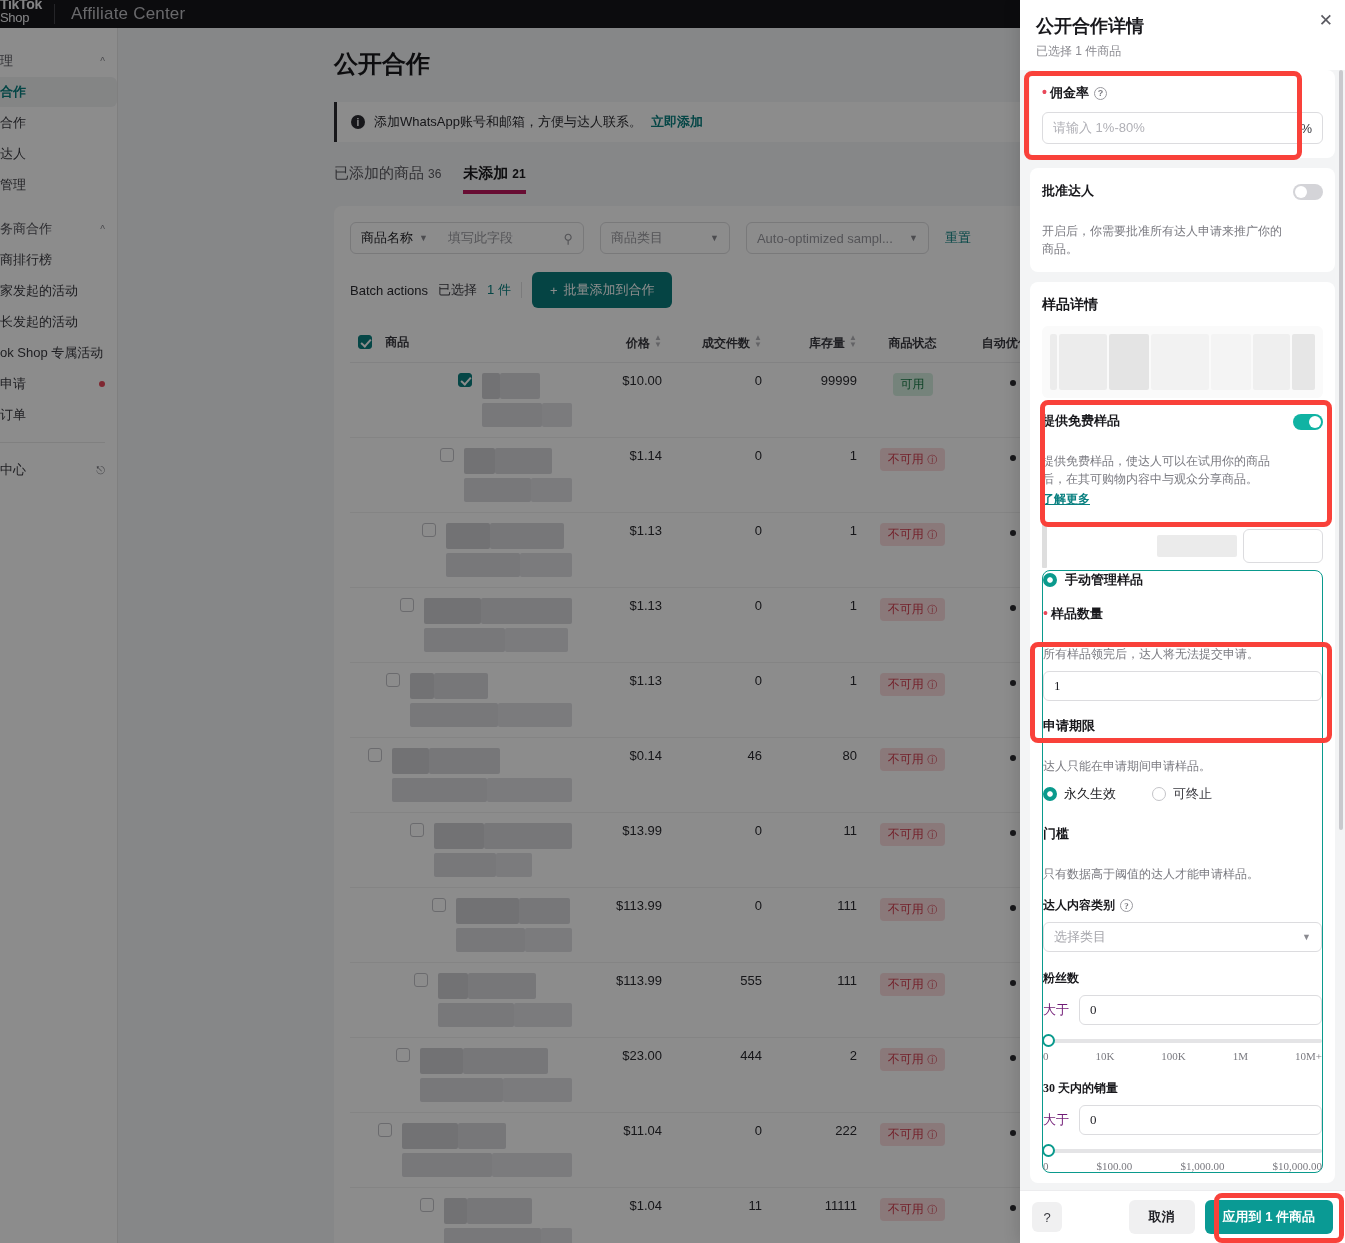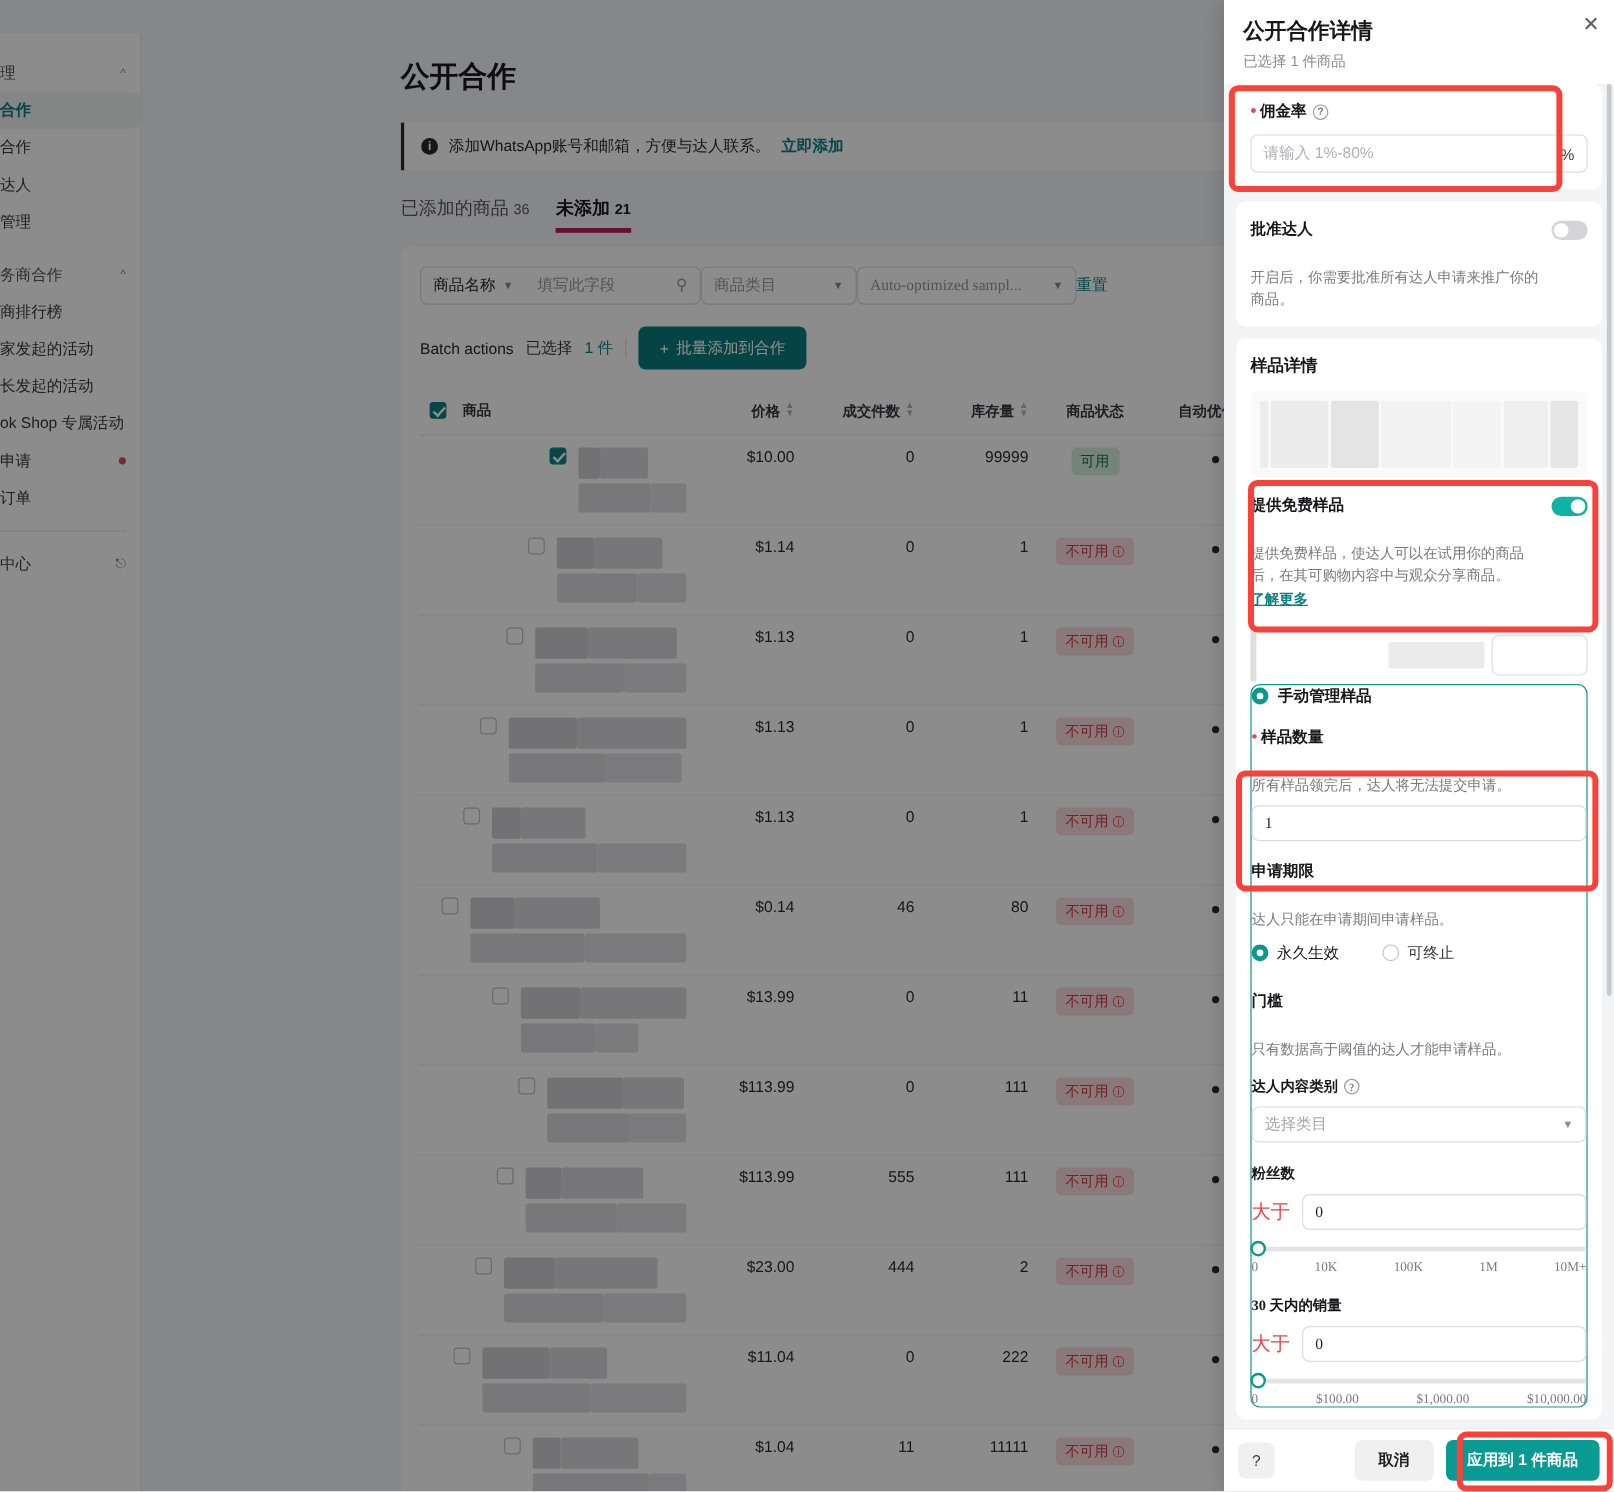--- a/index.html
+++ b/index.html
@@ -87,21 +87,21 @@
 
   .tabs { display: flex; gap: 22px; margin: 22px 0 0 216px; font-size: 15px; }
   .tab { display: flex; align-items: baseline; gap: 4px; color: #5a5a61; padding-bottom: 7px; }
   .tab .cnt { font-size: 12px; }
   .tab.active { color: #18181c; font-weight: 700; border-bottom: 4px solid #be185d; }
 
   .panel {
     margin: 12px 34px 0 216px; background: #fff; border-radius: 8px;
     padding: 16px 16px 0 16px; min-height: 1000px;
   }
-  .filters { display: flex; align-items: center; gap: 0; font-family: Liberation Serif, serif; }
+  .filters { display: flex; align-items: center; gap: 16px; }
   .fl-combo {
     display: flex; align-items: center; border: 1px solid #dcdcdf;
     border-radius: 6px; height: 32px; font-size: 13px; color: #1f1f24;
     background: #fff; overflow: hidden;
   }
   .fl-combo .seg { padding: 0 10px; display: flex; align-items: center; gap: 6px; white-space: nowrap; }
   .fl-combo .ph { color: #9a9aa0; }
   .cv { font-size: 9px; color: #8a8a90; }
   .fl-sel {
     display: flex; align-items: center; justify-content: space-between;
@@ -231,21 +231,21 @@
   }
   .inline-radios { display: flex; gap: 36px; margin-top: 10px; }
   .inline-radios .ir { display: flex; align-items: center; gap: 7px; font-size: 13px; color: #18181c; }
   .ir.dim { color: #3a3a40; font-weight: 400; }
   .sel-box {
     margin-top: 8px; border: 1px solid #dcdcdf; border-radius: 6px; height: 30px;
     display: flex; align-items: center; justify-content: space-between;
     padding: 0 10px; font-size: 13px; color: #a5a5ab;
   }
   .gt-row { display: flex; align-items: center; gap: 10px; margin-top: 8px; }
-  .gt-lbl { font-size: 16px; color: #ef4444; }
+  .gt-lbl { font-size: 13px; color: #701a75; }
   .gt-inp {
     flex: 1; border: 1px solid #dcdcdf; border-radius: 6px; height: 30px;
     display: flex; align-items: center; padding: 0 10px; font-size: 13px; color: #1f1f24;
   }
   .slider { margin-top: 14px; position: relative; height: 4px; background: #e4e4e6; border-radius: 2px; }
   .knob {
     position: absolute; left: -1px; top: -5px; width: 13px; height: 13px;
     border-radius: 50%; border: 2px solid #0a9a8d; background: #fff;
   }
   .ticks { display: flex; justify-content: space-between; margin-top: 7px; font-size: 11px; color: #7a7a80; }
@@ -279,20 +279,28 @@
     border-radius: 2px; z-index: 150;
   }
 </style>
 </head>
 <body>
 
 <div id="root">
 
   <div id="bg">
 
+    <div class="topbar">
+      <div class="tt-logo">
+        <span>TikTok</span>
+        <small>Shop</small>
+      </div>
+      <div class="tb-divider"></div>
+      <div class="tb-title">Affiliate Center</div>
+    </div>
 
     <div class="sidebar">
       <div class="sb-row group">
         <span class="lbl">理</span>
         <span class="chev">^</span>
       </div>
       <div class="sb-row active">
         <span class="lbl">合作</span>
       </div>
       <div class="sb-row sub">

